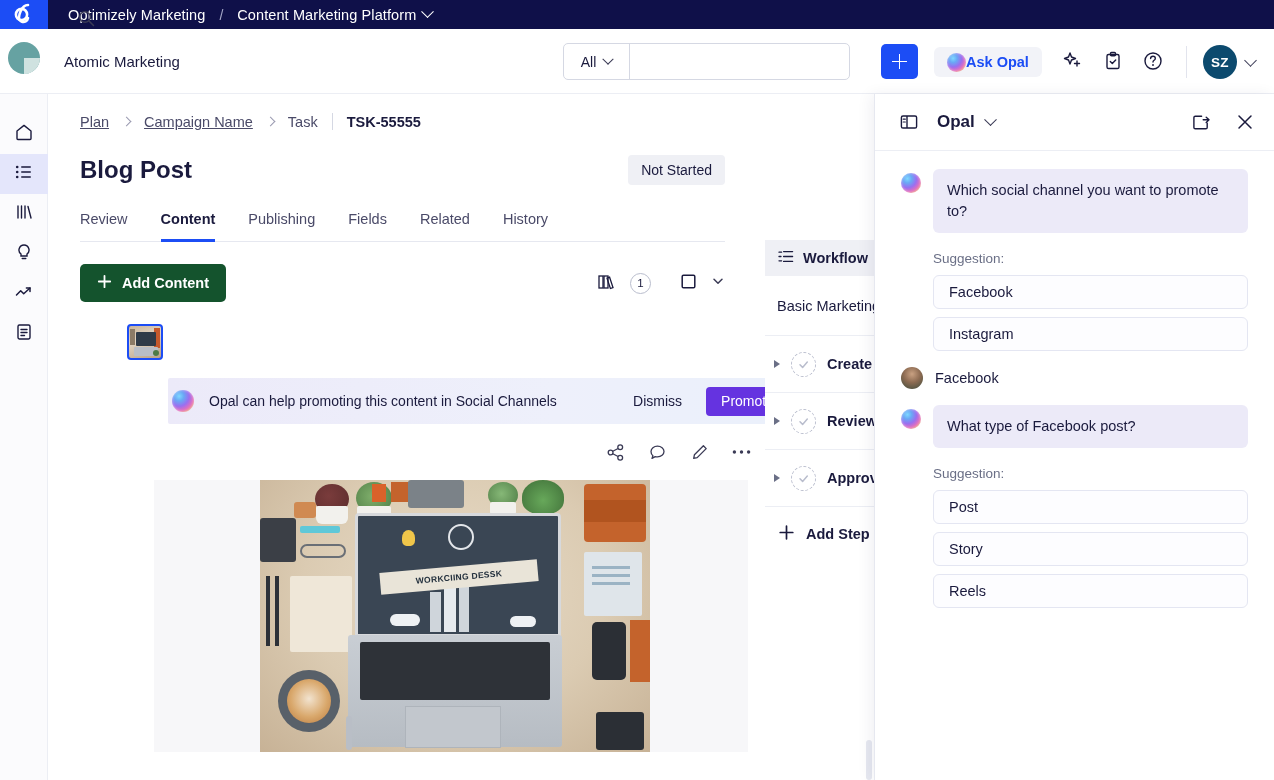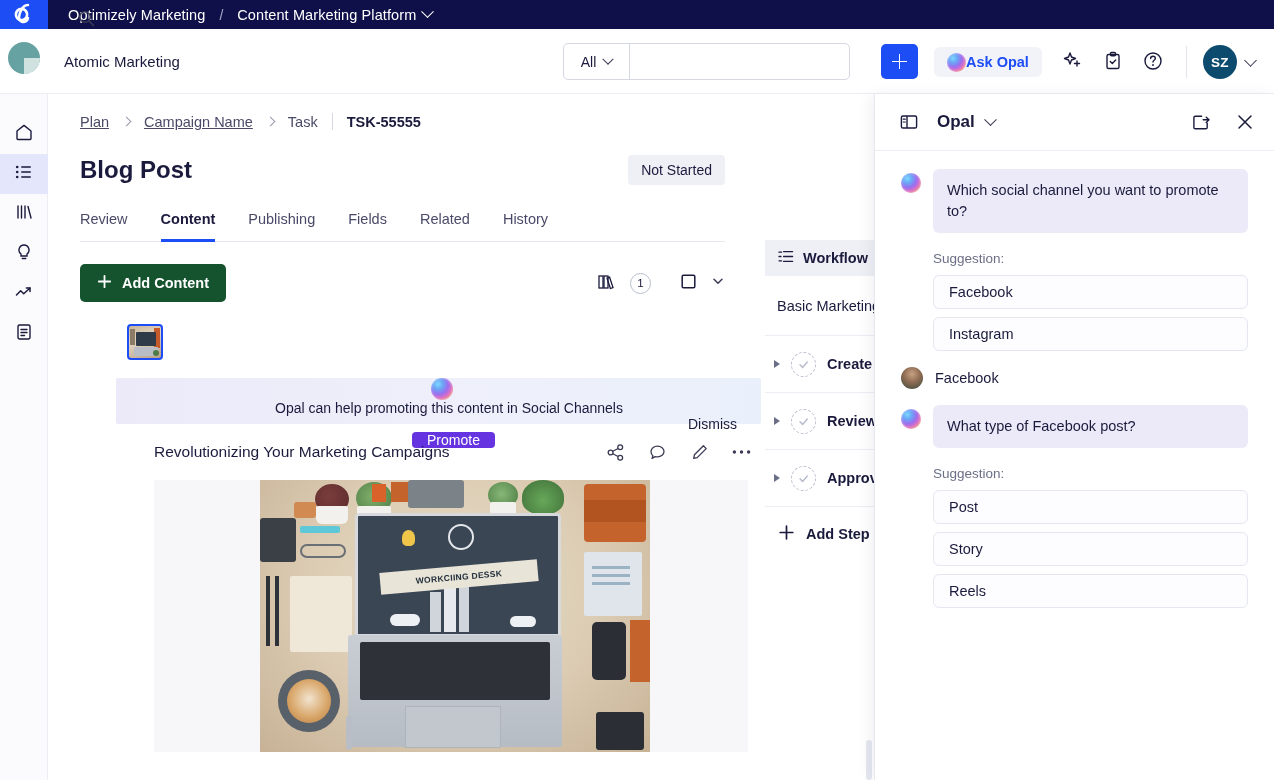--- a/index.html
+++ b/index.html
@@ -194,25 +194,24 @@
   .thumb .tbase { position: absolute; left: 5px; top: 21px; width: 24px; height: 9px;
     background: #b9bec6; border-radius: 1px; }
   .thumb .tL { position: absolute; left: 1px; top: 3px; width: 5px; height: 16px;
     background: #8c7b66; }
   .thumb .tR { position: absolute; right: 1px; top: 2px; width: 6px; height: 20px;
     background: #c4592c; }
   .thumb .tG { position: absolute; right: 2px; bottom: 2px; width: 6px; height: 6px;
     background: #4d7a46; border-radius: 50%; }
 
   .promo {
-    margin: 18px 0 0 68px; width: 645px; height: 46px;
+    margin: 18px 0 0 120px; width: 645px; height: 46px;
     background: linear-gradient(90deg,#eceaf9 0%,#eef0fb 60%,#eaf0fb 100%);
-    display: flex; align-items: center; padding: 0 24px 0 30px;
+    display: flex; align-items: center; padding: 0 24px 0 4px;
     border-radius: 2px;
-    flex-direction: column;
   }
   .promo .ptext { margin-left: 15px; font-size: 14px; color: #1a1a3d; }
   .dismiss {
     margin-left: auto; font-size: 14px; color: #1a1a3d;
     background: none; border: none; cursor: pointer; font-family: inherit;
   }
   .promote {
     margin-left: 24px; background: #6533e0; color: #fff; border: none;
     border-radius: 4px; height: 29px; padding: 0 15px; font-size: 14px;
     cursor: pointer; font-family: inherit;
@@ -563,21 +562,20 @@
 
   <div class="promo">
     <span class="orb" style="width:22px;height:22px;"></span>
     <span class="ptext">Opal can help promoting this content in Social Channels</span>
     <button class="dismiss">Dismiss</button>
     <button class="promote">Promote</button>
   </div>
 
   <div class="content-card">
     <div class="content-head">
-      <span class="chtitle">Revolutionizing Your Marketing Campaigns</span>
       <span class="ch-icons">
         <span>
           <svg width="19" height="19" viewBox="0 0 19 19">
             <circle cx="14.2" cy="4.3" r="2.4" fill="none" stroke="#3a3a55" stroke-width="1.3"></circle>
             <circle cx="4.6" cy="9.5" r="2.4" fill="none" stroke="#3a3a55" stroke-width="1.3"></circle>
             <circle cx="14.2" cy="14.7" r="2.4" fill="none" stroke="#3a3a55" stroke-width="1.3"></circle>
             <path d="M6.8 8.3l5.3-2.8M6.8 10.7l5.3 2.8" stroke="#3a3a55" stroke-width="1.3"></path>
           </svg>
         </span>
         <span>

